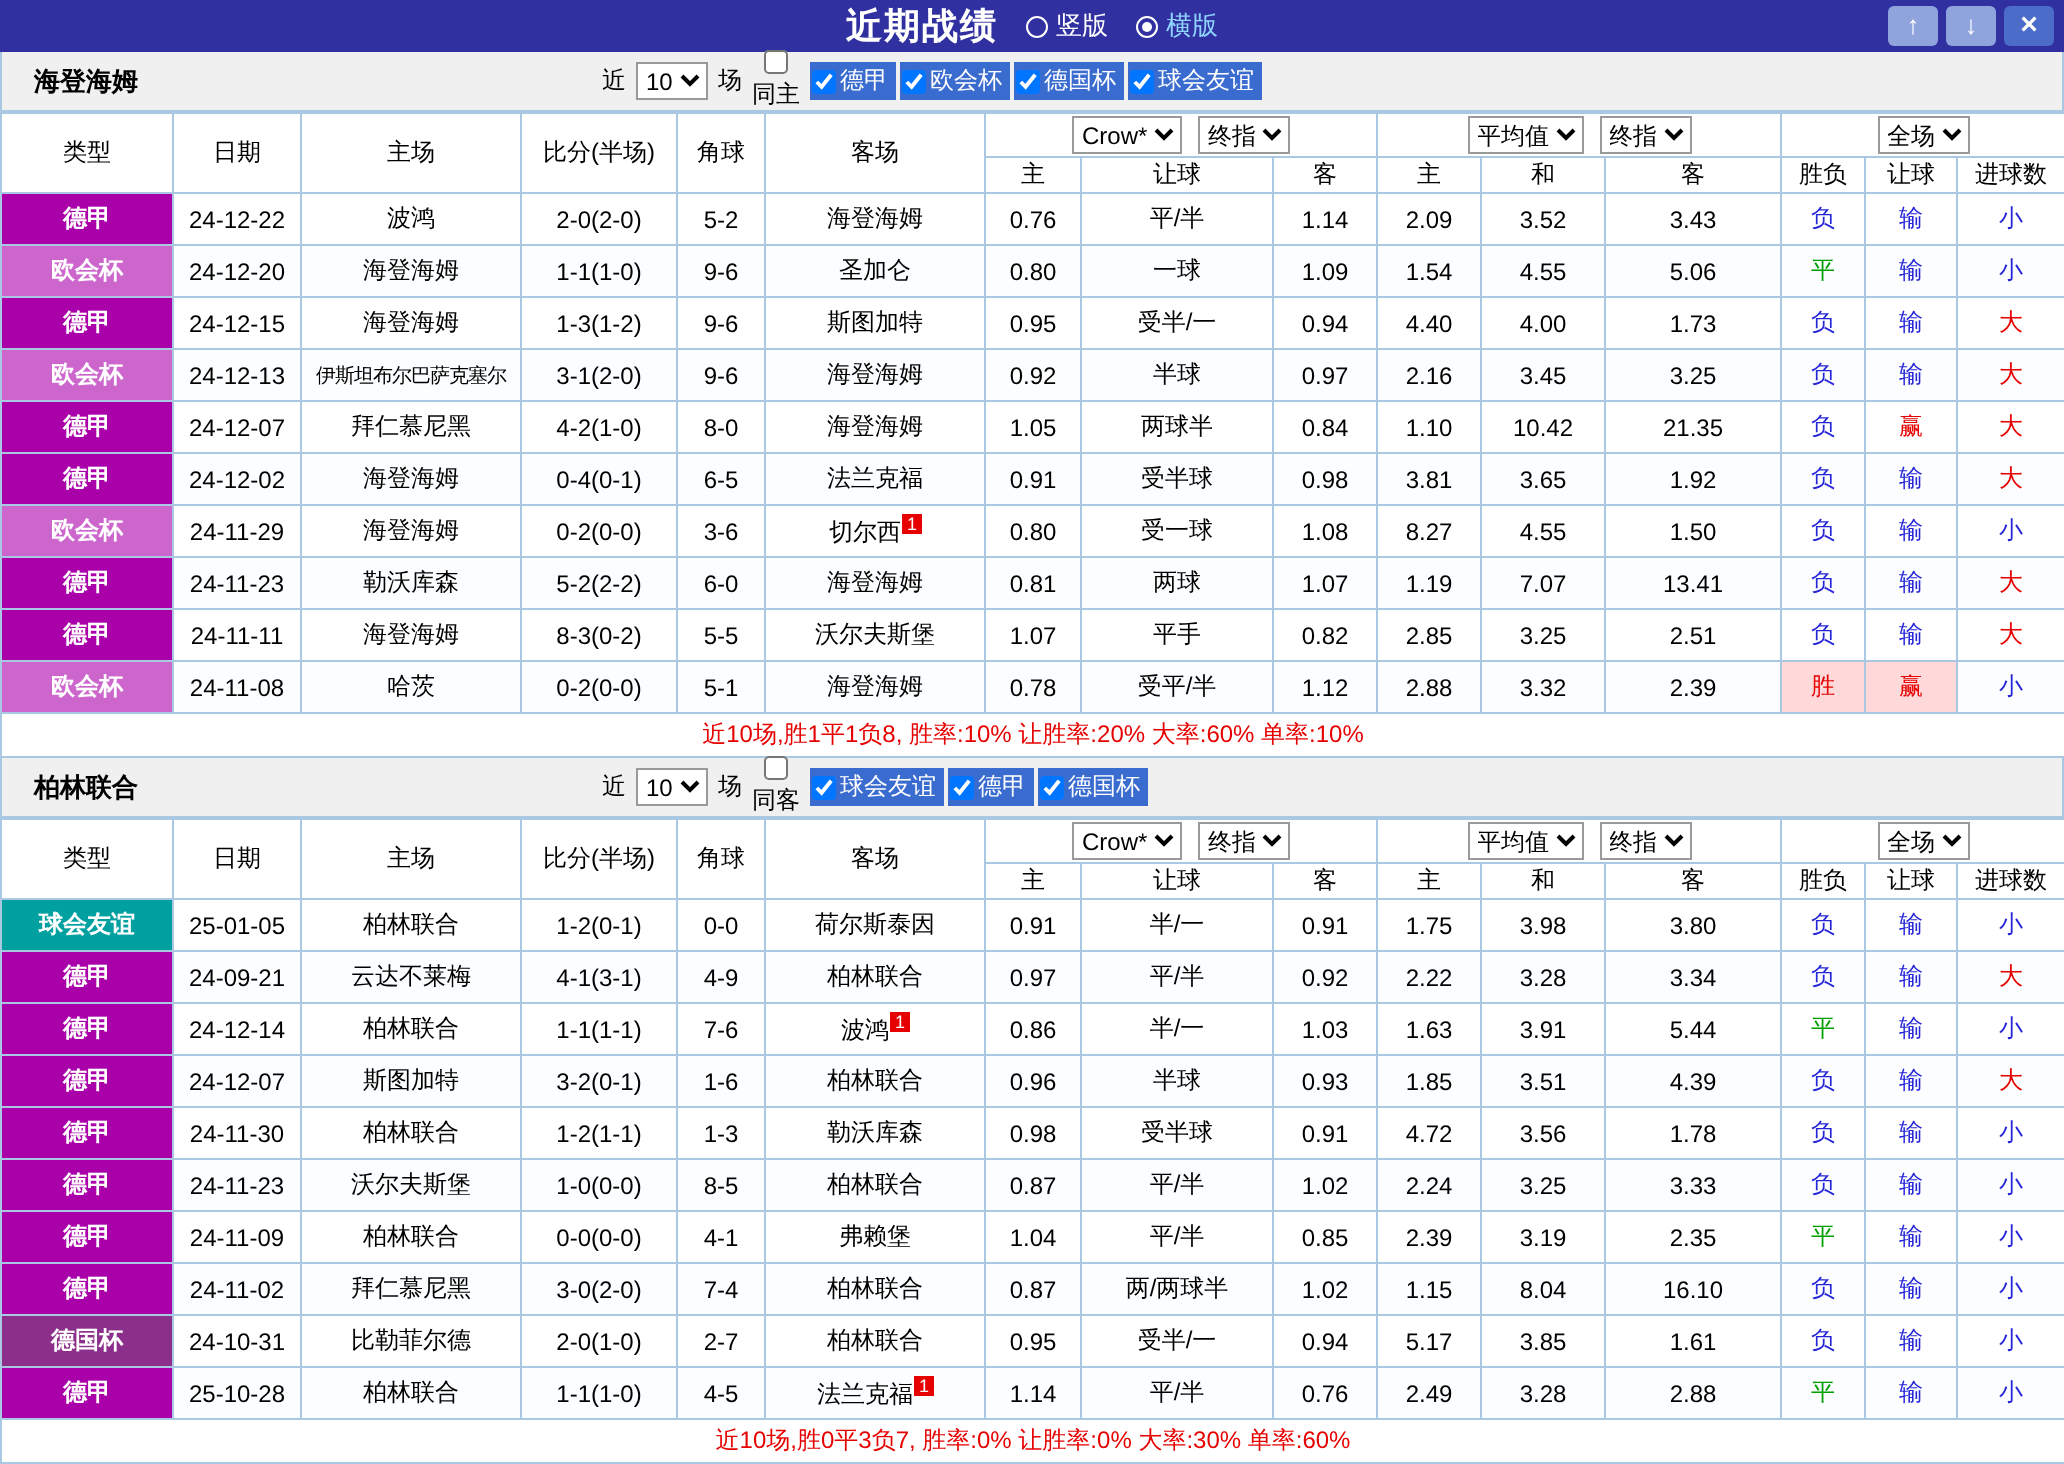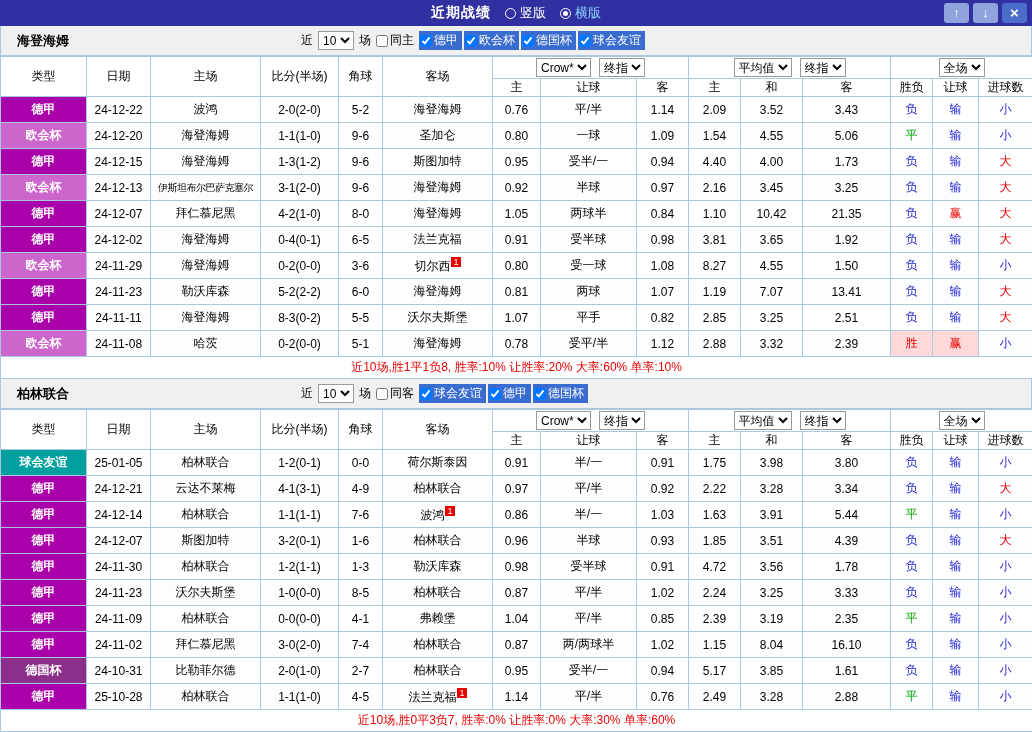--- a/index.html
+++ b/index.html
@@ -2,35 +2,35 @@
 <html><head>
 <meta charset="utf-8">
 <style>
   * { margin:0; padding:0; box-sizing:border-box; }
   body { background:#fff; font-family:"Liberation Sans","DejaVu Sans",sans-serif; }
   .app { width:1032px; }
 
   
   .titlebar { height:26px; background:#3030a0; display:flex; align-items:center; justify-content:center; position:relative; color:#fff; }
   .tb-center { display:flex; align-items:center; gap:14px; font-size:13px; }
-  .tb-title { font-weight:bold; font-size:14px; letter-spacing:1px; }
+  .tb-title { font-weight:bold; font-size:18px; letter-spacing:1px; }
   .tb-radio { display:flex; align-items:center; gap:4px; cursor:pointer; }
   .tb-radio .ring { width:11px; height:11px; border-radius:50%; border:1px solid #fff; position:relative; display:inline-block; }
   .tb-radio.selected .ring::after { content:""; position:absolute; left:2px; top:2px; width:5px; height:5px; border-radius:50%; background:#fff; }
   .tb-radio.selected .lbl { color:#8fd4ff; }
   .tb-buttons { position:absolute; right:5px; top:3px; display:flex; gap:4px; }
   .tb-btn { width:25px; height:20px; border:none; border-radius:3px; background:#8fa3dc; color:#fff; font-size:13px; font-weight:bold; line-height:20px; text-align:center; cursor:pointer; padding:0; }
   .tb-btn.close { background:#4b6cc8; font-size:15px; }
 
   
   .sec-header { height:30px; background:#f0f0f0; border:1px solid #abc8e2; border-top:none; display:flex; align-items:center; font-size:12px; position:relative; }
   .sec-team { font-weight:bold; font-size:13px; margin-left:16px; color:#000; }
   .sec-filters { position:absolute; left:300px; display:flex; align-items:center; gap:5px; }
   select { font-size:12px; height:19px; border:1px solid #999; background:#fff; }
-  .samebox { display:inline-flex; align-items:center; gap:2px; cursor:pointer; color:#000; }
+  .samebox { display:inline-flex; align-items:center; gap:2px; cursor:pointer; color:#000;flex-direction:column; }
   .samebox input, .chip input { margin:0; width:12px; height:12px; }
   .chips { display:inline-flex; gap:2px; }
   .chip { background:#3a6cd0; color:#fff; display:inline-flex; align-items:center; gap:2px; padding:1px 4px 1px 1px; font-size:12px; cursor:pointer; }
 
   
   table.grid { width:1032px; border-collapse:collapse; table-layout:fixed; font-size:12px; }
   .grid th, .grid td { border:1px solid #abc8e2; text-align:center; padding:0 1px; overflow:hidden; white-space:nowrap; color:#000; }
   .grid thead th { font-weight:normal; background:#fff; }
   .grid thead tr.selrow th { height:22px; }
   .grid thead tr.lblrow th { height:18px; }
@@ -433,21 +433,21 @@
             <td>0.91</td>
             <td>1.75</td>
             <td>3.98</td>
             <td>3.80</td>
             <td style="color: rgb(38, 38, 217);">负</td>
             <td style="color: rgb(38, 38, 217);">输</td>
             <td style="color: rgb(38, 38, 217);">小</td>
           </tr>
           <tr>
             <td class="type" style="background: rgb(170, 0, 170);">德甲</td>
-            <td>24-12-21</td>
+            <td>24-09-21</td>
             <td class="team">云达不莱梅</td>
             <td class="score">4-1(3-1)</td>
             <td>4-9</td>
             <td class="team focus">柏林联合</td>
             <td>0.97</td>
             <td class="line">平/半</td>
             <td>0.92</td>
             <td>2.22</td>
             <td>3.28</td>
             <td>3.34</td>

